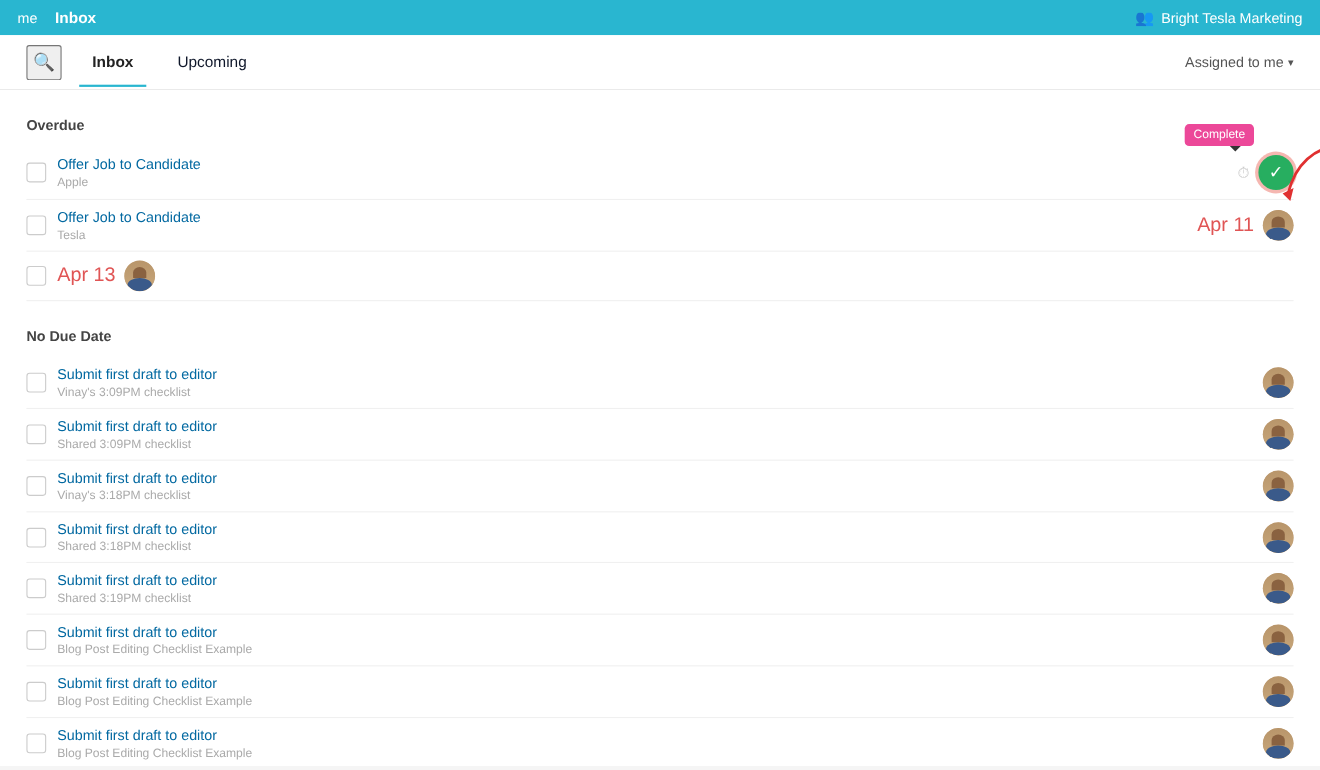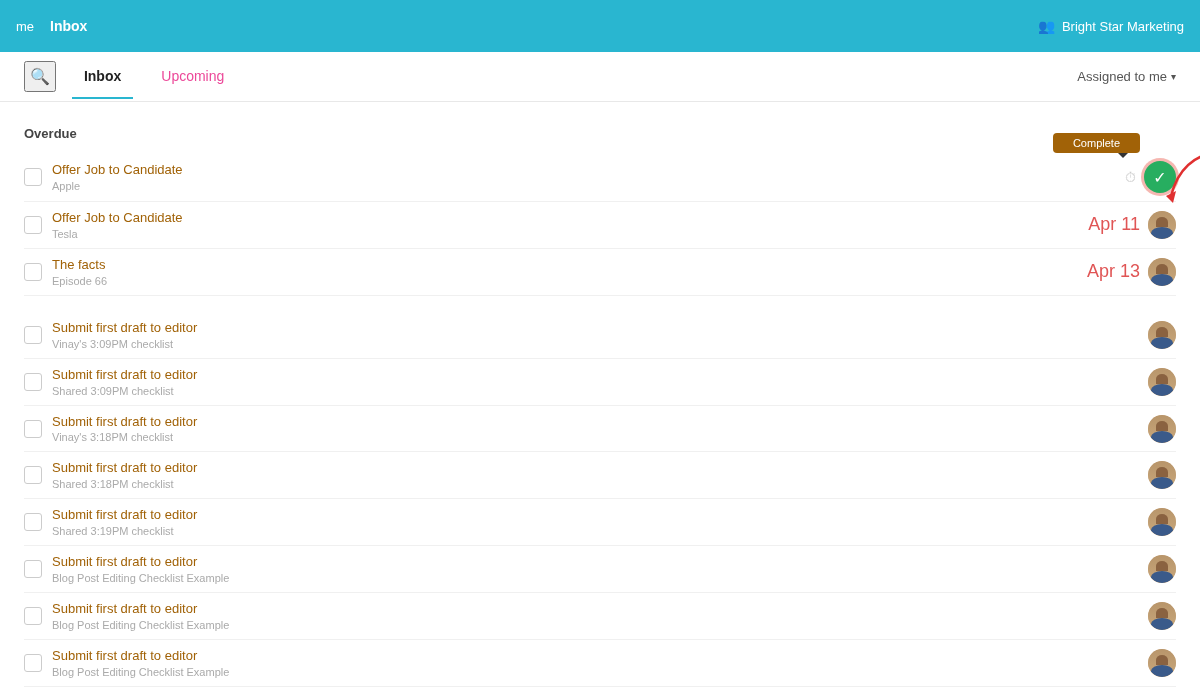--- a/index.html
+++ b/index.html
@@ -1,21 +1,21 @@
 <!DOCTYPE html>
 <html><head>
   <meta charset="utf-8">
   <style>
     * { box-sizing: border-box; margin: 0; padding: 0; }
     body { font-family: -apple-system, BlinkMacSystemFont, 'Segoe UI', sans-serif; background: #f5f5f5; height: 700px; overflow: hidden; }
 
     
     .top-nav {
       background: #29b6d0;
-      height: 52px;
+      height: 32px;
       display: flex;
       align-items: center;
       justify-content: space-between;
       padding: 0 16px;
       color: white;
       font-size: 14px;
       font-weight: 500;
       text-align: center;
     }
     .top-nav-left { display: flex; align-items: center; gap: 16px; }
@@ -30,21 +30,21 @@
       padding: 0 24px;
       border-bottom: 1px solid #e8e8e8;
       gap: 0;
     }
     .sub-nav-left { display: flex; align-items: center; gap: 16px; flex: 1; }
     .search-icon-btn { color: #aaa; cursor: pointer; font-size: 16px; padding: 4px; }
     .nav-tab {
       padding: 14px 12px;
       font-size: 14px;
       cursor: pointer;
-      color: #ec4899;
+      color: #0f172a;
       border-bottom: 2px solid transparent;
       line-height: 1;
     }
     .nav-tab.active {
       color: #222;
       font-weight: 600;
       border-bottom: 2px solid #29b6d0;
     }
     .sub-nav-right { display: flex; }
     .assigned-filter {
@@ -89,21 +89,21 @@
       border: 1.5px solid #ccc;
       border-radius: 3px;
       flex-shrink: 0;
       cursor: pointer;
       display: flex;
       align-items: center;
       justify-content: center;
     }
 
     .task-info { flex: 1; min-width: 0; }
-    .task-title { font-size: 13px; color: #a16207; line-height: 1.3; }
+    .task-title { font-size: 13px; color: #0369a1; line-height: 1.3; }
     .task-sub { font-size: 11px; color: #aaa; margin-top: 1px; }
 
     .task-right { display: flex; align-items: center; gap: 8px; flex-shrink: 0; }
     .task-date { font-size: 18px; color: #e05555; }
     .task-avatar {
       width: 28px;
       height: 28px;
       border-radius: 50%;
       background: #c8a882;
       overflow: hidden;
@@ -140,24 +140,24 @@
       height: 12px;
       background: #3a5a8a;
       border-radius: 50% 50% 0 0;
     }
 
     
     .complete-tooltip {
       position: absolute;
       right: 36px;
       top: -28px;
-      background: #a16207;
+      background: #ec4899;
       color: white;
       font-size: 11px;
-      padding: 4px 20px;
+      padding: 4px 8px;
       border-radius: 4px;
       white-space: nowrap;
       z-index: 10;
     }
     .complete-tooltip::after {
       content: '';
       position: absolute;
       bottom: -5px;
       right: 12px;
       border-width: 5px 5px 0;
@@ -197,21 +197,21 @@
 </head>
 <body>
 
 <nav class="top-nav">
   <div class="top-nav-left">
     <span style="cursor:pointer; font-size:13px;">me</span>
     <span style="font-weight:600; font-size:14px;">Inbox</span>
   </div>
   <div class="top-nav-brand">
     <span style="font-size:14px;">👥</span>
-    <span>Bright Star Marketing</span>
+    <span>Bright Tesla Marketing</span>
   </div>
 </nav>
 
 <div class="sub-nav">
   <div class="sub-nav-left">
     <button class="search-icon-btn">
       <span>🔍</span>
     </button>
     <div class="nav-tab active">
       <span>Inbox</span>
@@ -269,34 +269,33 @@
     <div class="task-right">
       <span class="task-date">Apr 11</span>
       <div class="task-avatar">
           <div class="avatar-face"></div>
         </div>
     </div>
   </div>
 
   <div class="task-row">
     <div class="task-checkbox"></div>
-    <div class="task-info">
-      <div class="task-title">The facts</div>
-      <div class="task-sub">Episode 66</div>
-    </div>
     <div class="task-right">
       <span class="task-date">Apr 13</span>
       <div class="task-avatar">
           <div class="avatar-face"></div>
         </div>
     </div>
   </div>
 
   <div class="section-divider"></div>
 
+  <div class="section-header">
+    <span>No Due Date</span>
+  </div>
 
   <div id="no-due-date-tasks">
       <div class="task-row">
       <div class="task-checkbox"></div>
       <div class="task-info">
         <div class="task-title">Submit first draft to editor</div>
         <div class="task-sub">Vinay's 3:09PM checklist</div>
       </div>
       <div class="task-right">
         <div class="task-avatar">

